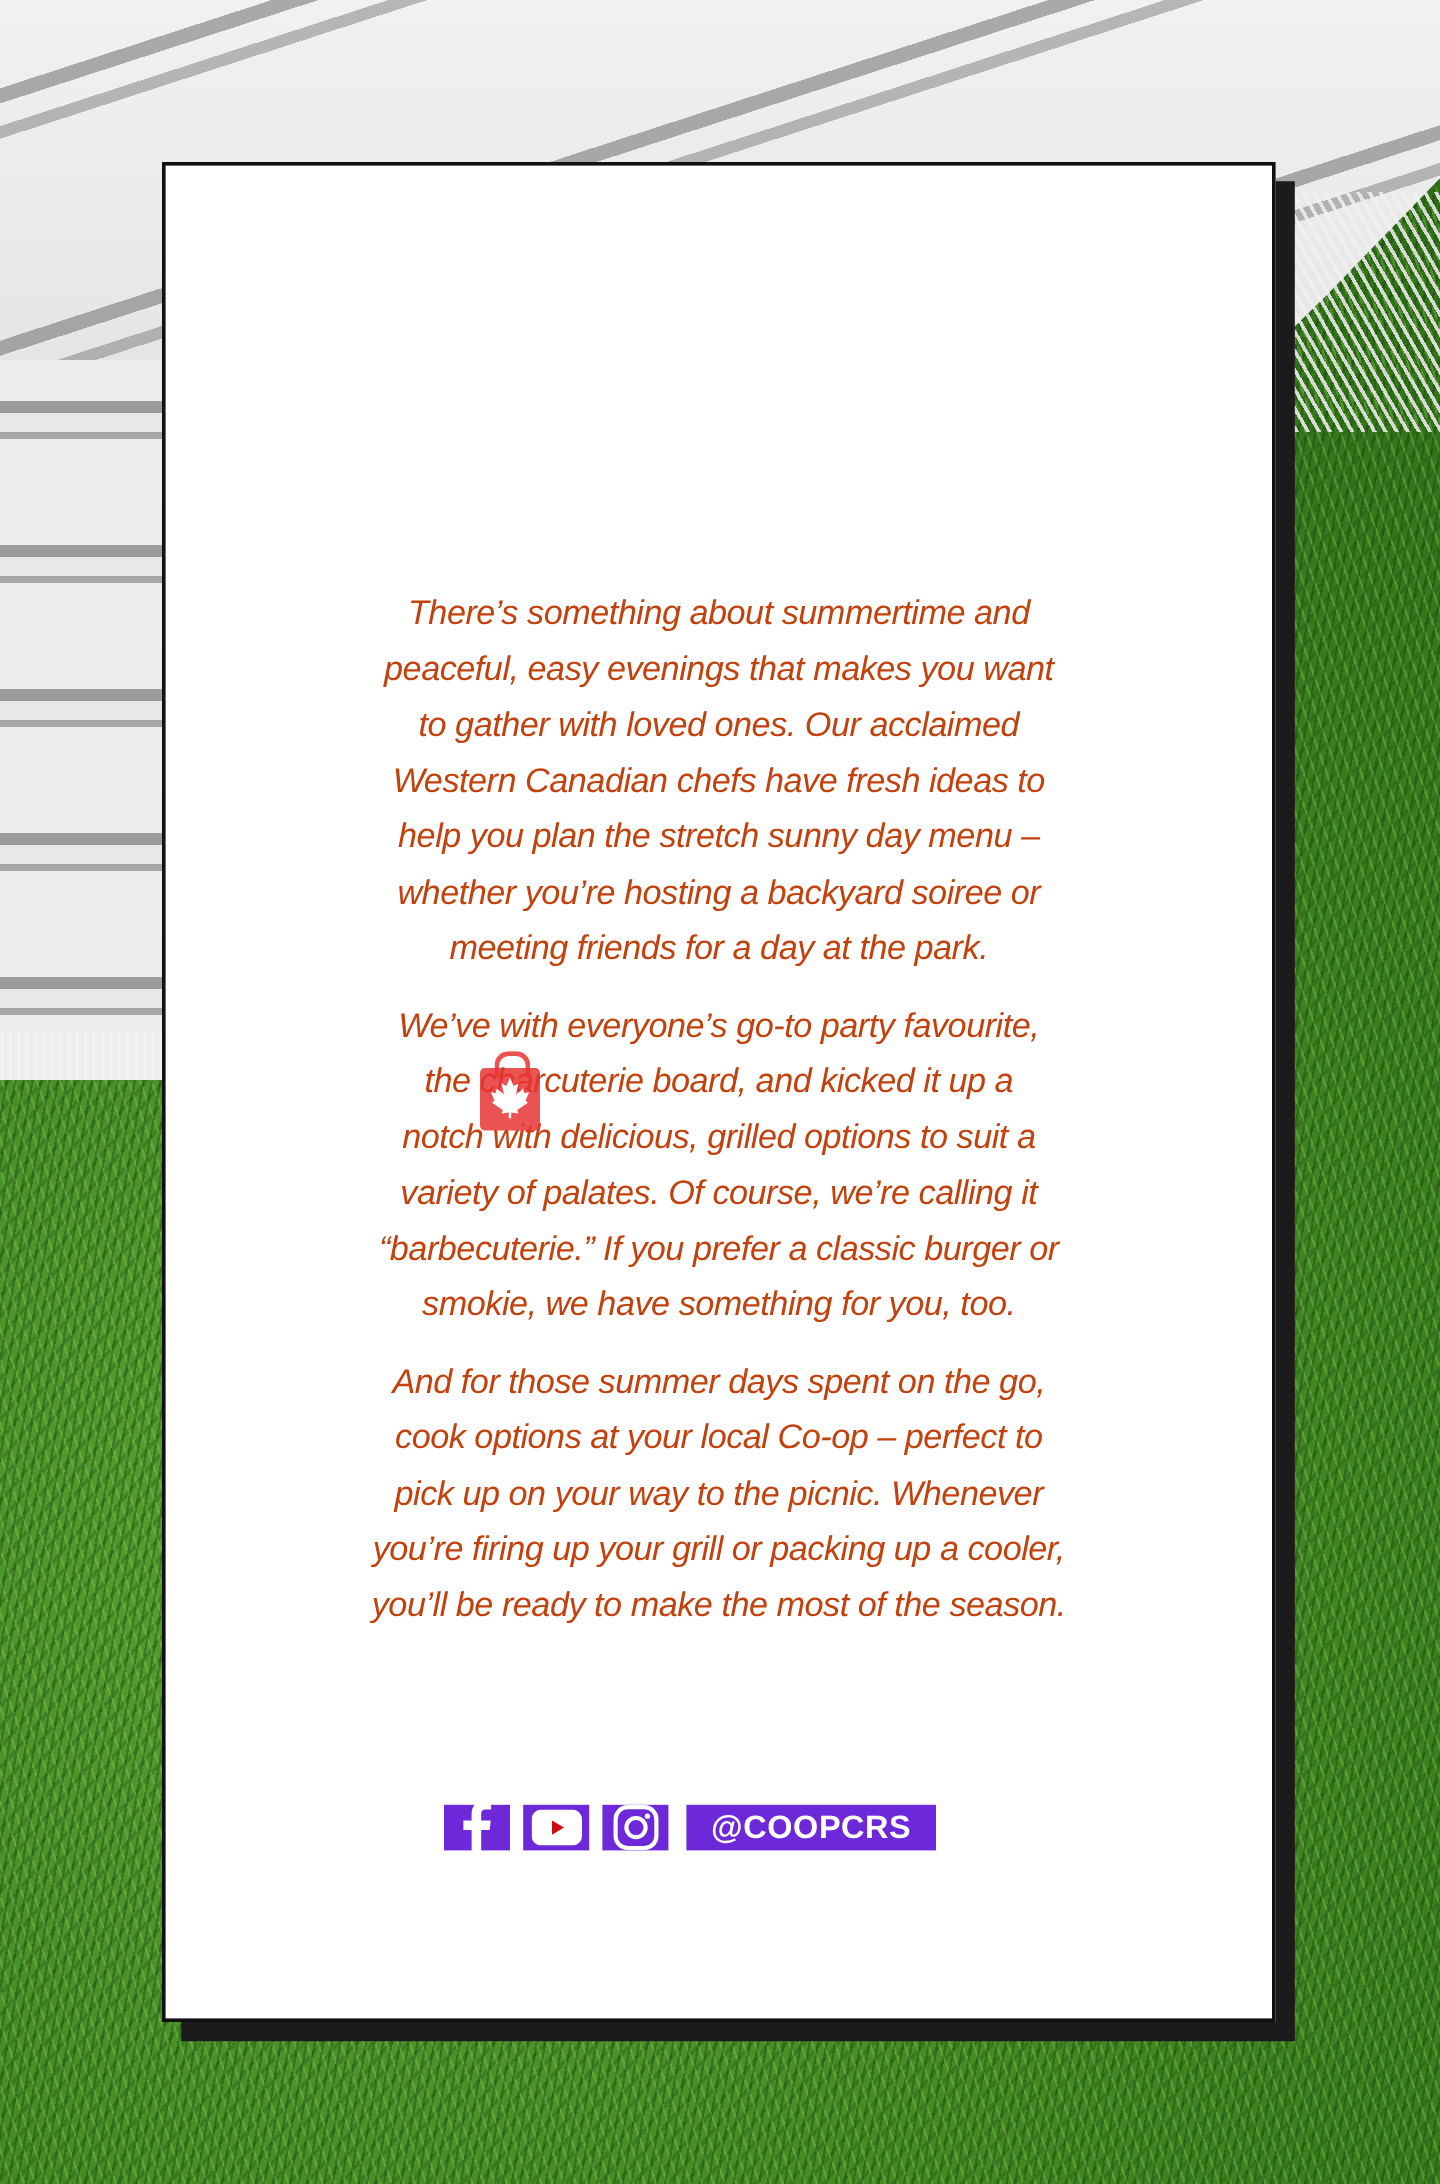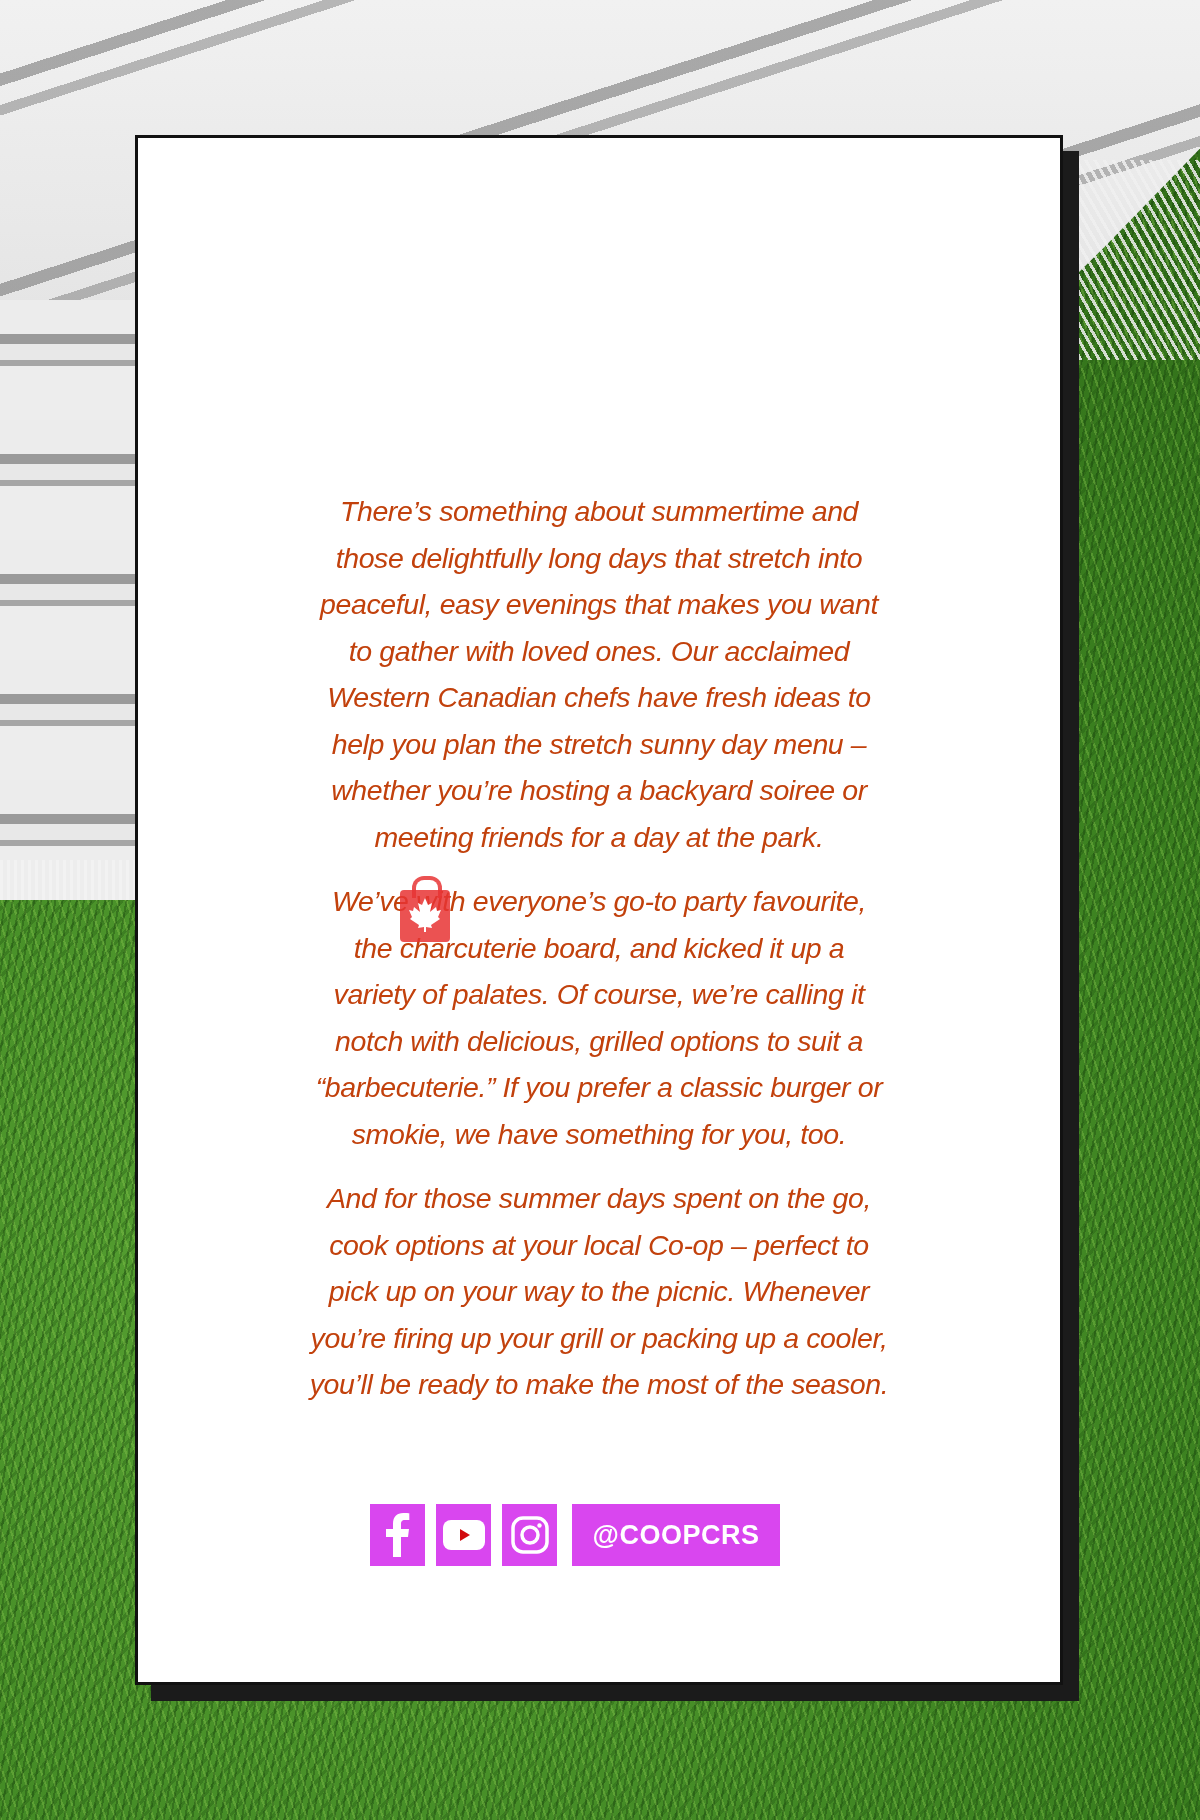--- a/index.html
+++ b/index.html
@@ -64,21 +64,21 @@
   .para {
     font-family: "Liberation Sans", sans-serif;
     font-size: 28.5px; line-height: 46.5px; margin: 0 0 18px 0; letter-spacing: -0.4px;
   }
   .para span { display: block; white-space: nowrap; }
   .social {
     position: absolute; top: 1366px; left: 0; right: 0;
     display: flex; justify-content: center; gap: 11px; transform: translateX(-24px);
   }
   .sbtn {
-    background: #d946ef; height: 62px; display: flex; align-items: center; justify-content: center;
+    background: #6d28d9; height: 38px; display: flex; align-items: center; justify-content: center;
     color: #fff;
   }
   .sbtn.sq { width: 55px; }
   .sbtn.handle {
     width: 208px; font-family: "Liberation Sans", sans-serif; font-weight: bold;
     font-size: 27px; letter-spacing: 0.5px; margin-left: 4px;
   }
   
   .watermark {
     position: absolute; left: 400px; top: 877px; height: 66px; display: flex; align-items: center;
@@ -106,33 +106,32 @@
 <div class="blanket-left"></div>
 <div class="fringe"></div>
 <div class="fringe-right"></div>
 
 <div class="card-shadow"></div>
 <div class="card">
 
   <div class="body-text">
     <p class="para">
       <span>There’s something about summertime and</span>
-      <span>those delightfully long days that stretch into</span>
       <span>peaceful, easy evenings that makes you want</span>
       <span>to gather with loved ones. Our acclaimed</span>
       <span>Western Canadian chefs have fresh ideas to</span>
       <span>help you plan the stretch sunny day menu –</span>
       <span>whether you’re hosting a backyard soiree or</span>
       <span>meeting friends for a day at the park.</span>
     </p>
     <p class="para">
       <span>We’ve with everyone’s go-to party favourite,</span>
       <span>the charcuterie board, and kicked it up a</span>
+      <span>notch with delicious, grilled options to suit a</span>
       <span>variety of palates. Of course, we’re calling it</span>
-      <span>notch with delicious, grilled options to suit a</span>
       <span>“barbecuterie.” If you prefer a classic burger or</span>
       <span>smokie, we have something for you, too.</span>
     </p>
     <p class="para">
       <span>And for those summer days spent on the go,</span>
       <span>cook options at your local Co-op – perfect to</span>
       <span>pick up on your way to the picnic. Whenever</span>
       <span>you’re firing up your grill or packing up a cooler,</span>
       <span>you’ll be ready to make the most of the season.</span>
     </p>

